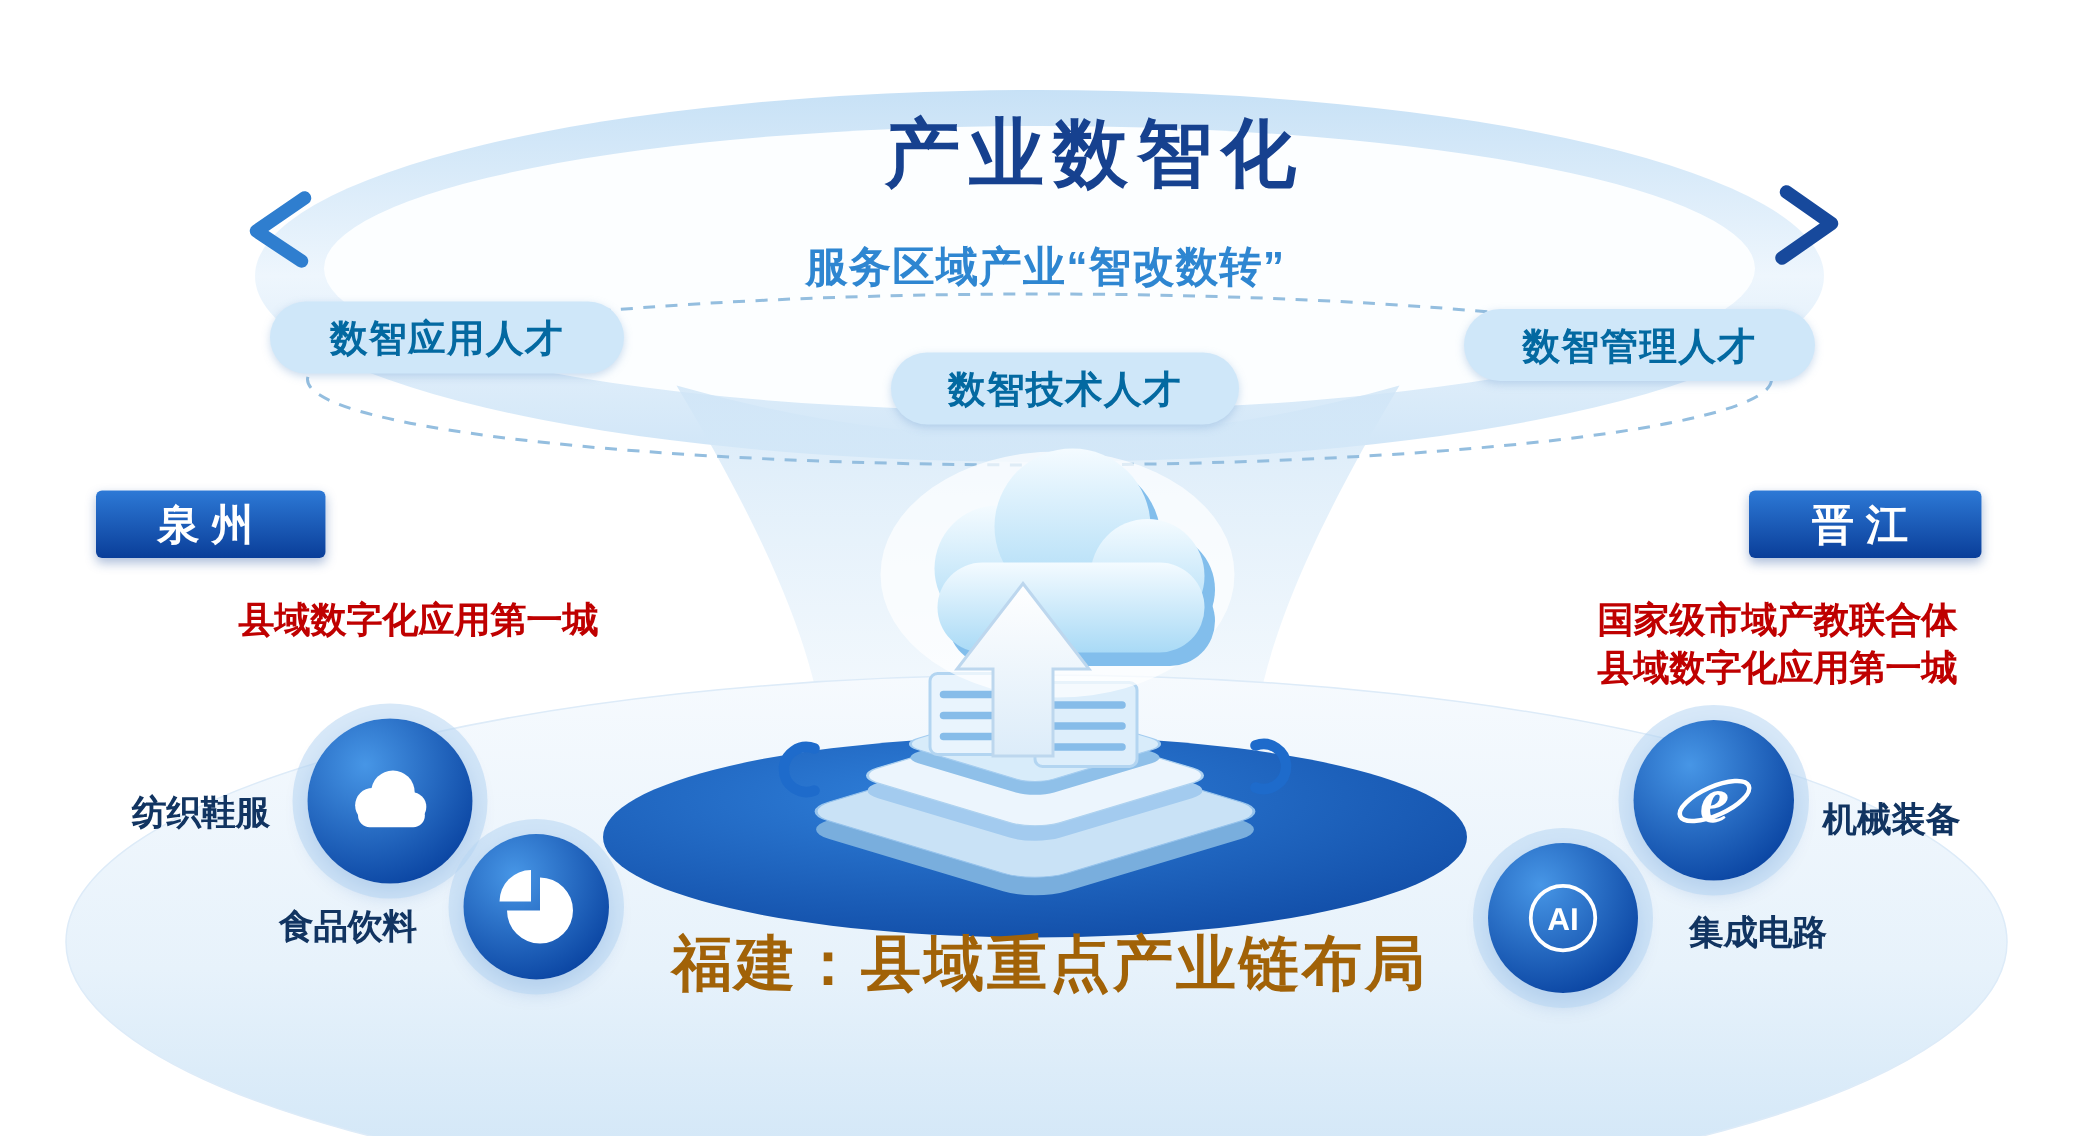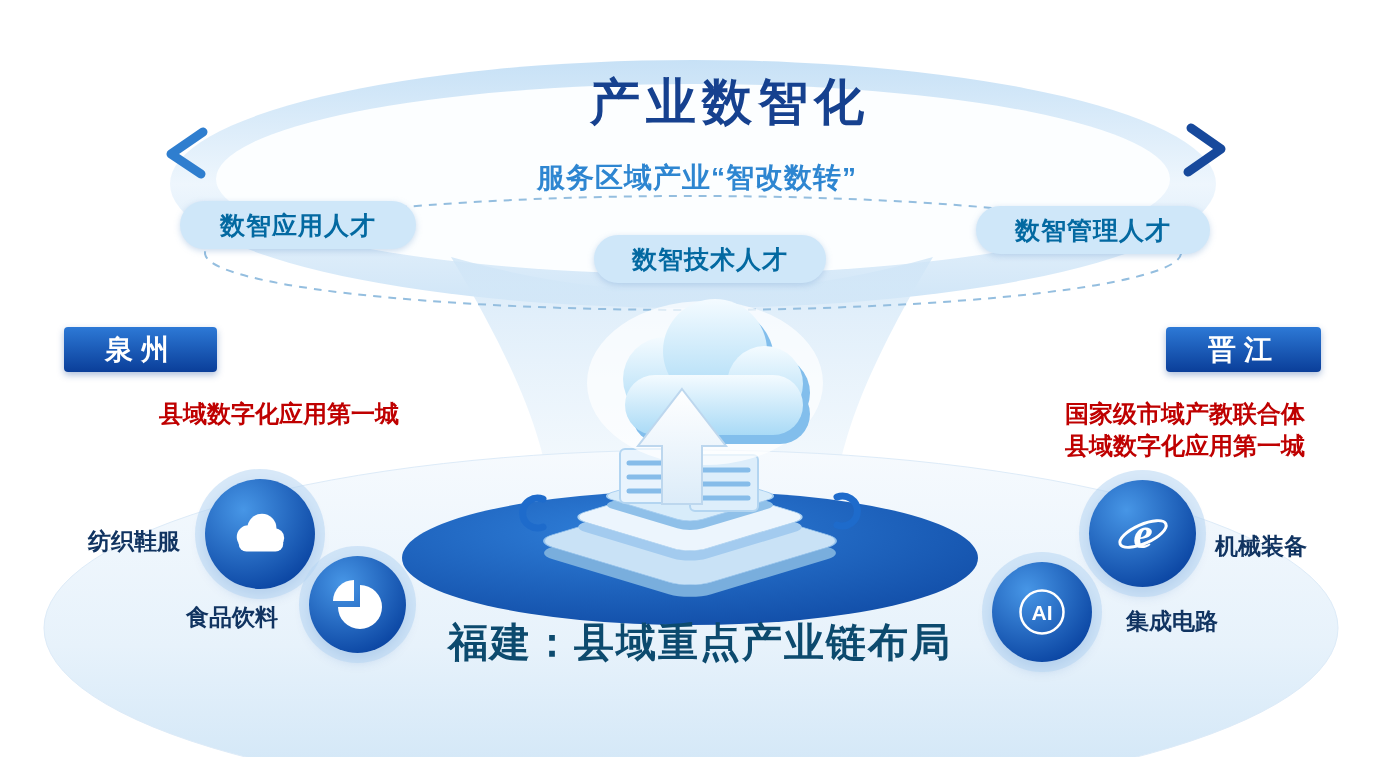--- a/index.html
+++ b/index.html
@@ -64,21 +64,21 @@
     position:absolute; font-size:23px; font-weight:bold; color:#113461;
     z-index:6; white-space:nowrap;
   }
   .l-textile { left:88px;   top:505px; }
   .l-food    { left:186px;  top:581px; }
   .l-mach    { left:1215px; top:510px; }
   .l-ic      { left:1126px; top:585px; }
 
   .caption {
     position:absolute; top:594px; left:700px; transform:translateX(-50%);
-    font-size:40px; font-weight:bold; color:#0c4a6e; letter-spacing:2px;
+    font-size:40px; font-weight:bold; color:#a16207; letter-spacing:2px;
     white-space:nowrap; z-index:7;
   }
 </style>
 </head>
 <body>
 
 <div class="canvas">
 
   <svg class="layer bg" width="1383" height="757" viewBox="0 0 1383 757">
     <defs>

